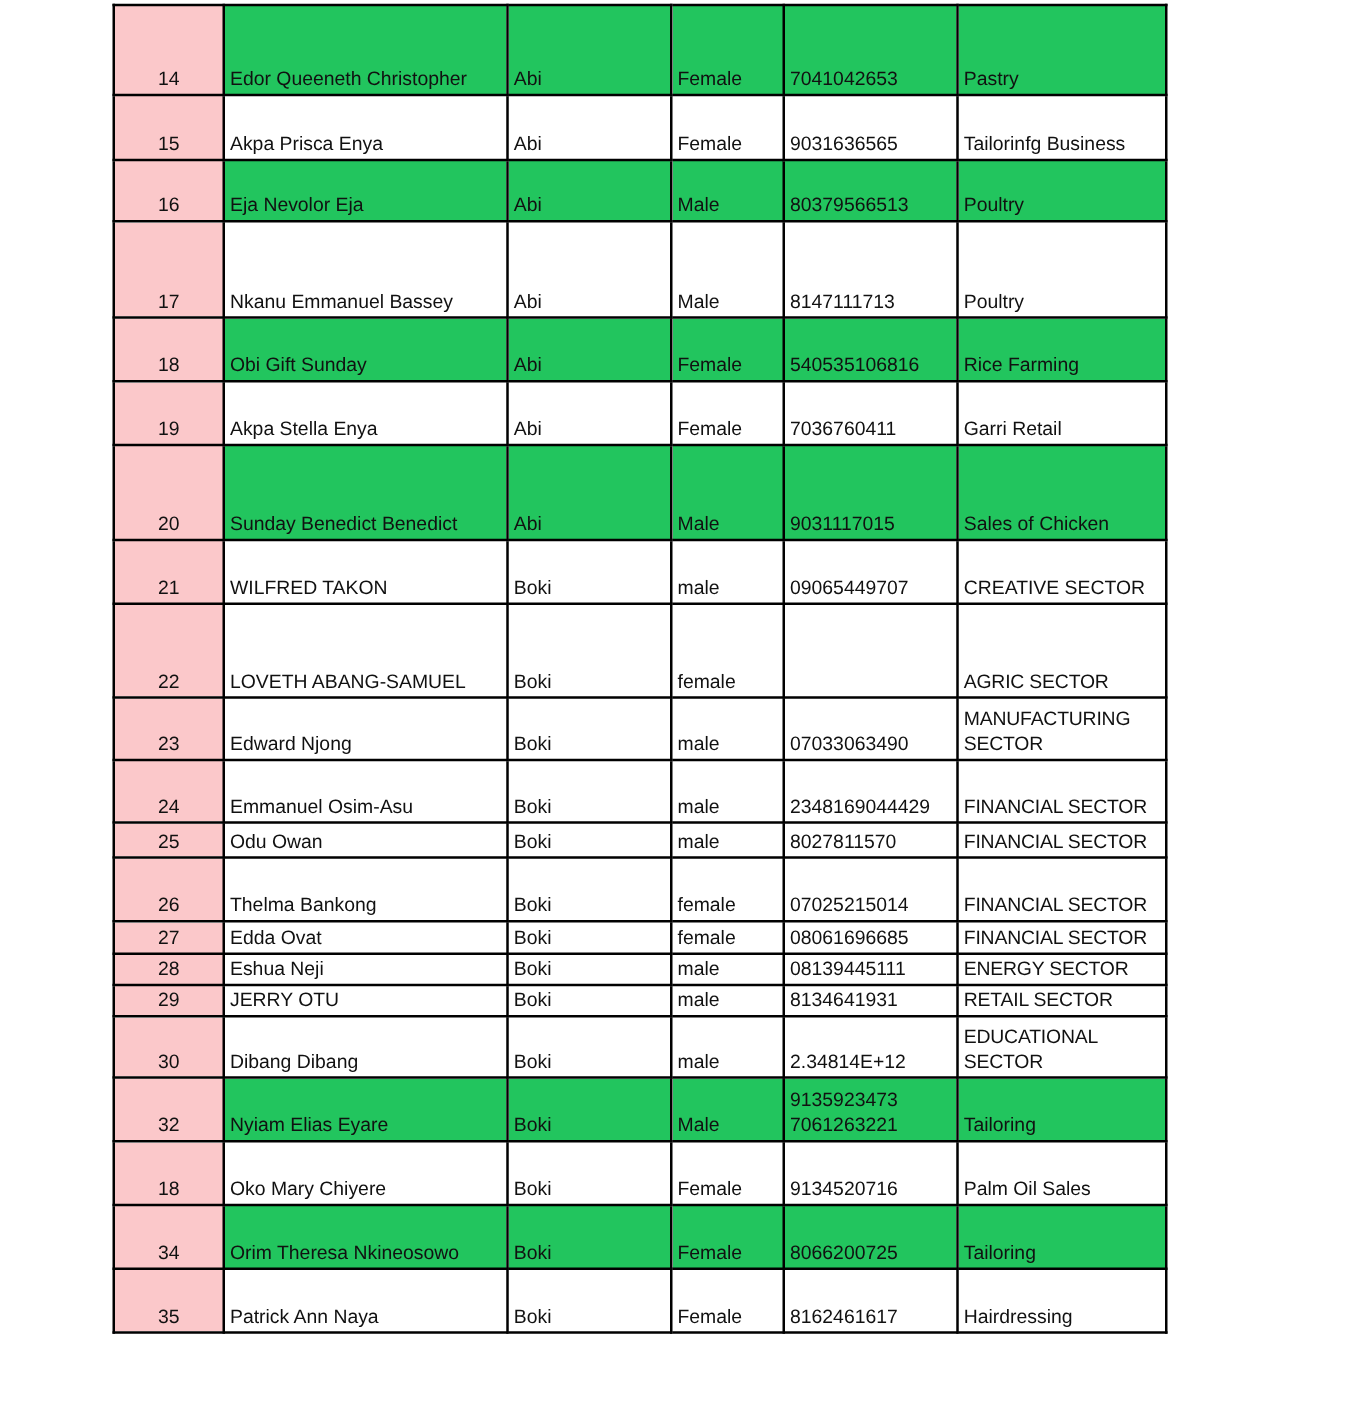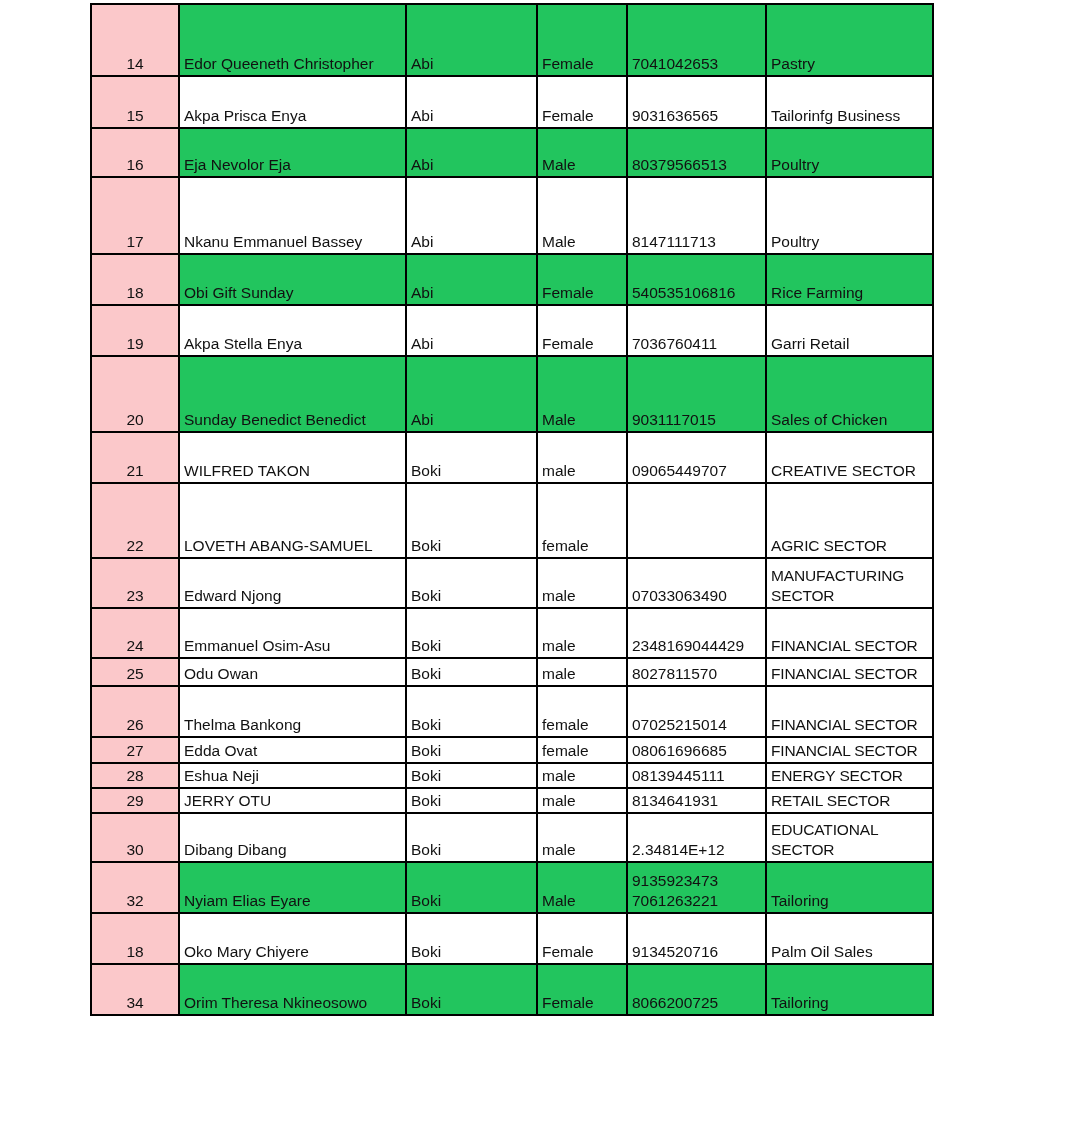--- a/index.html
+++ b/index.html
@@ -269,16 +269,24 @@
 
       <tr class="tint" style="height:51px">
         <td class="num">34</td>
         <td class="va-bot">Orim Theresa Nkineosowo</td>
         <td class="va-bot">Boki</td>
         <td class="va-bot g-maroon">Female</td>
         <td class="va-bot">8066200725</td>
         <td class="va-bot">Tailoring</td>
       </tr>
 
+      <tr class="plain" style="height:51px">
+        <td class="num">35</td>
+        <td class="va-bot">Patrick Ann Naya</td>
+        <td class="va-bot">Boki</td>
+        <td class="va-bot g-maroon">Female</td>
+        <td class="va-bot">8162461617</td>
+        <td class="va-bot">Hairdressing</td>
+      </tr>
 
     </tbody>
   </table>
 </div>
 
 </body></html>

